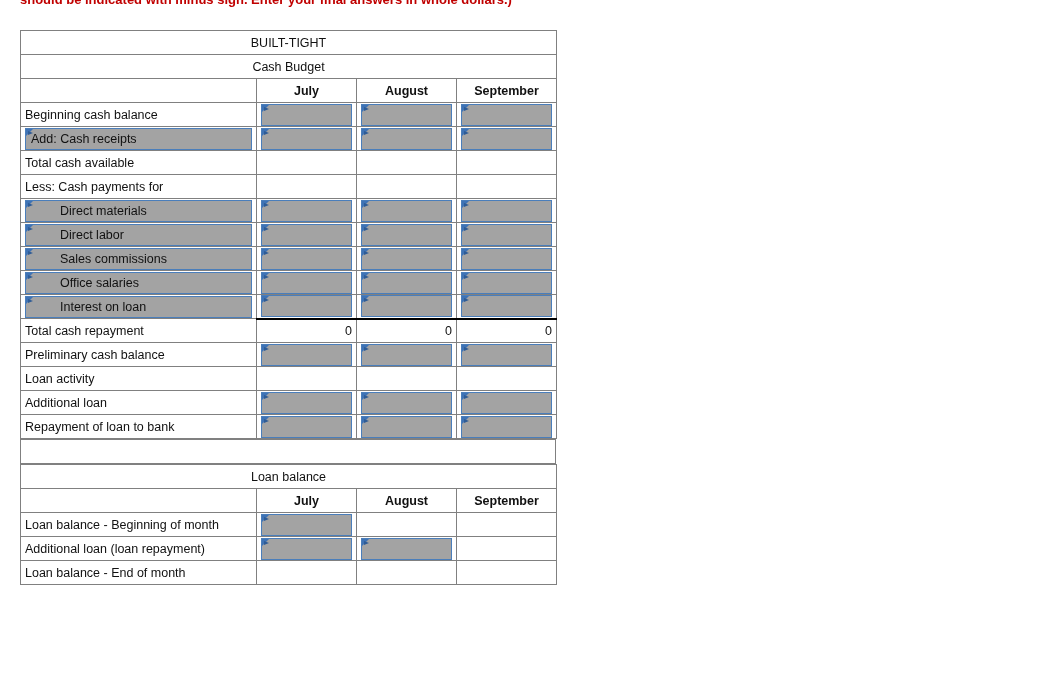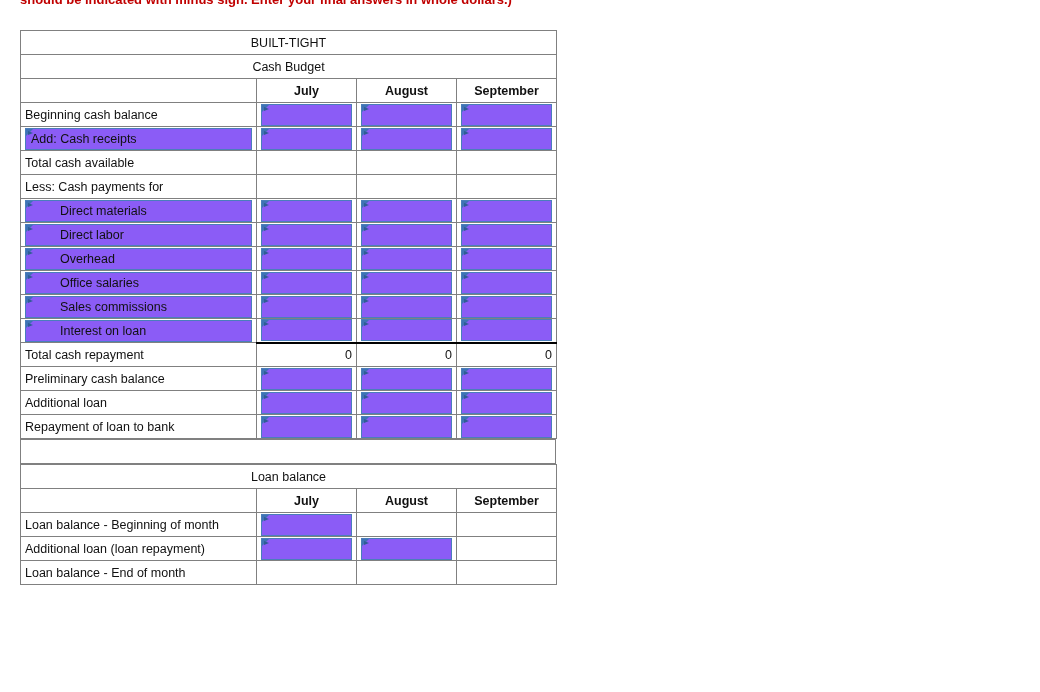--- a/index.html
+++ b/index.html
@@ -81,21 +81,21 @@
   td.field {
     padding: 0;
     position: relative;
   }
   .fieldbox {
     position: relative;
     display: block;
     width: 100%;
     height: 22px;
     border: 1.5px solid #4a7ebb;
-    background: #8b5cf6;
+    background: #a3a3a3;
     font-size: 12.5px;
     color: #111111;
     line-height: 20px;
     padding: 0 5px;
     white-space: nowrap;
     overflow: hidden;
   }
   .fieldbox.lbl { text-align: left; }
   .fieldbox.indent { padding-left: 34px; }
   .fieldbox::before {
@@ -207,49 +207,35 @@
           </td>
           <td class="field">
             <span class="fieldbox"></span>
           </td>
           <td class="field">
             <span class="fieldbox"></span>
           </td>
         </tr>
         <tr>
           <td class="field">
-            <span class="fieldbox lbl indent">Overhead</span>
+            <span class="fieldbox lbl indent">Sales commissions</span>
           </td>
           <td class="field">
             <span class="fieldbox"></span>
           </td>
           <td class="field">
             <span class="fieldbox"></span>
           </td>
           <td class="field">
             <span class="fieldbox"></span>
           </td>
         </tr>
         <tr>
           <td class="field">
             <span class="fieldbox lbl indent">Office salaries</span>
-          </td>
-          <td class="field">
-            <span class="fieldbox"></span>
-          </td>
-          <td class="field">
-            <span class="fieldbox"></span>
-          </td>
-          <td class="field">
-            <span class="fieldbox"></span>
-          </td>
-        </tr>
-        <tr>
-          <td class="field">
-            <span class="fieldbox lbl indent">Sales commissions</span>
           </td>
           <td class="field">
             <span class="fieldbox"></span>
           </td>
           <td class="field">
             <span class="fieldbox"></span>
           </td>
           <td class="field">
             <span class="fieldbox"></span>
           </td>
@@ -280,20 +266,26 @@
             <span class="fieldbox"></span>
           </td>
           <td class="field">
             <span class="fieldbox"></span>
           </td>
           <td class="field">
             <span class="fieldbox"></span>
           </td>
         </tr>
         <tr>
+          <td class="">Loan activity</td>
+          <td class="num"></td>
+          <td class="num"></td>
+          <td class="num"></td>
+        </tr>
+        <tr>
           <td class="">Additional loan</td>
           <td class="field">
             <span class="fieldbox"></span>
           </td>
           <td class="field">
             <span class="fieldbox"></span>
           </td>
           <td class="field">
             <span class="fieldbox"></span>
           </td>

